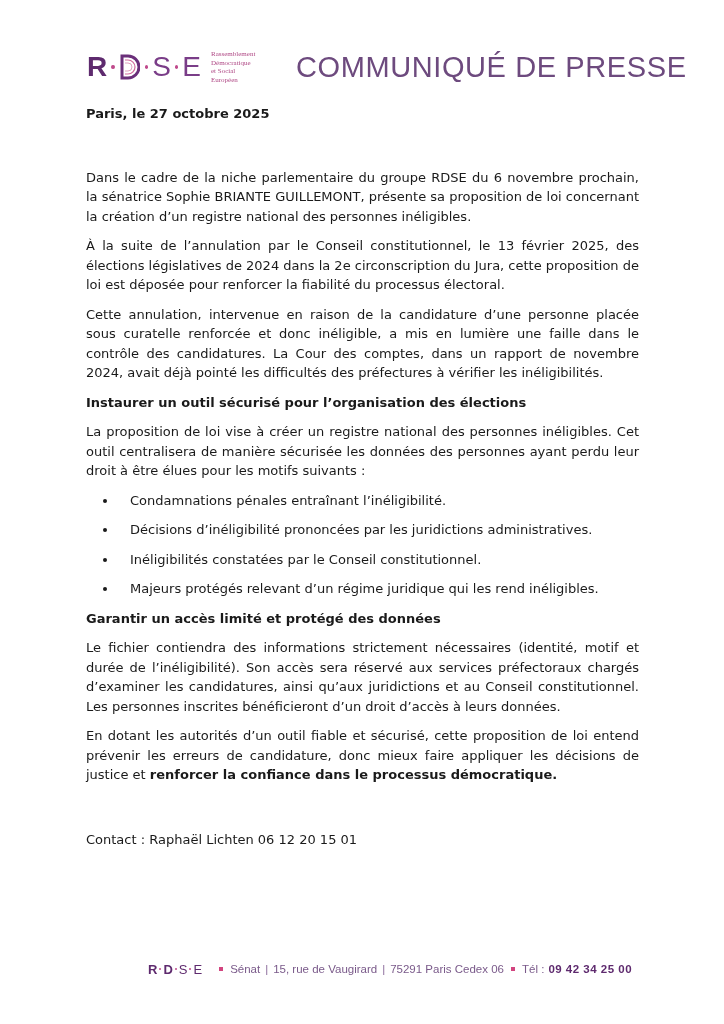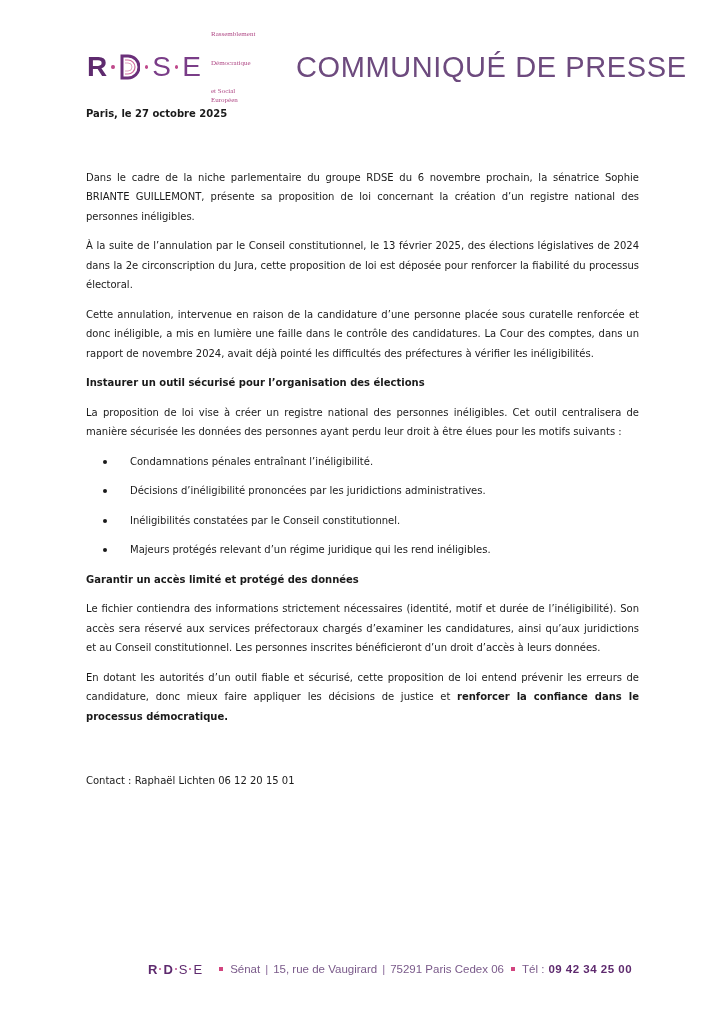--- a/index.html
+++ b/index.html
@@ -6,25 +6,25 @@
   body { width:724px; height:1024px; position:relative; overflow:hidden; font-family:"DejaVu Sans", sans-serif; color:#1a1a1a; }
 
   .header { position:absolute; left:87px; top:50px; width:560px; height:34px; display:flex; align-items:center; }
   .logo { display:flex; align-items:center; height:34px; }
   .logo-letter { font-family:"Liberation Sans", sans-serif; font-size:28px; line-height:28px; color:#6b2f7a; }
   .logo-letter.bold { font-weight:bold; color:#5e2a6e; }
   .logo-letter.light { font-weight:normal; color:#7a3d88; }
   .logo-dot { width:4px; height:4px; border-radius:50%; background:#c04a8c; margin:0 4px; align-self:center; }
   .logo-D { position:relative; width:20px; height:26px; margin:0 1px; }
   .logo-D svg { width:20px; height:26px; display:block; }
-  .tagline { margin-left:10px; display:flex; flex-direction:column; font-family:"Liberation Serif", serif; font-size:7px; line-height:8.5px; color:#b04a86;gap:20px; }
+  .tagline { margin-left:10px; display:flex; flex-direction:column; font-family:"Liberation Serif", serif; font-size:7px; line-height:8.5px; color:#b04a86; }
   .header-divider { width:1px; height:28px; background:#d9cfe0; margin-left:24px; margin-right:15px; }
   .title { font-family:"Liberation Sans", sans-serif; font-size:29px; letter-spacing:0.6px; color:#6d4a7e; font-weight:normal; white-space:nowrap; }
 
-  .content { position:absolute; left:86px; top:104px; width:553px; font-size:10px; line-height:19.5px; color:#1a1a1a; }
+  .content { position:absolute; left:86px; top:104px; width:553px; font-size:13px; line-height:19.5px; color:#1a1a1a; }
   .date { font-weight:bold; margin:0; }
   p { margin:0; text-align:justify; }
   .p-first { margin-top:44px; }
   .mt { margin-top:10px; }
   .h { font-weight:bold; margin-top:10px; }
   ul { margin:10px 0 0 0; padding:0 0 0 44px; list-style:none; }
   ul li { position:relative; margin-bottom:10px; }
   ul li::before { content:""; position:absolute; left:-27px; top:8px; width:4px; height:4px; border-radius:50%; background:#1a1a1a; }
   .contact { font-weight:normal; margin-top:45px; }
   b.strong { font-weight:bold; }

